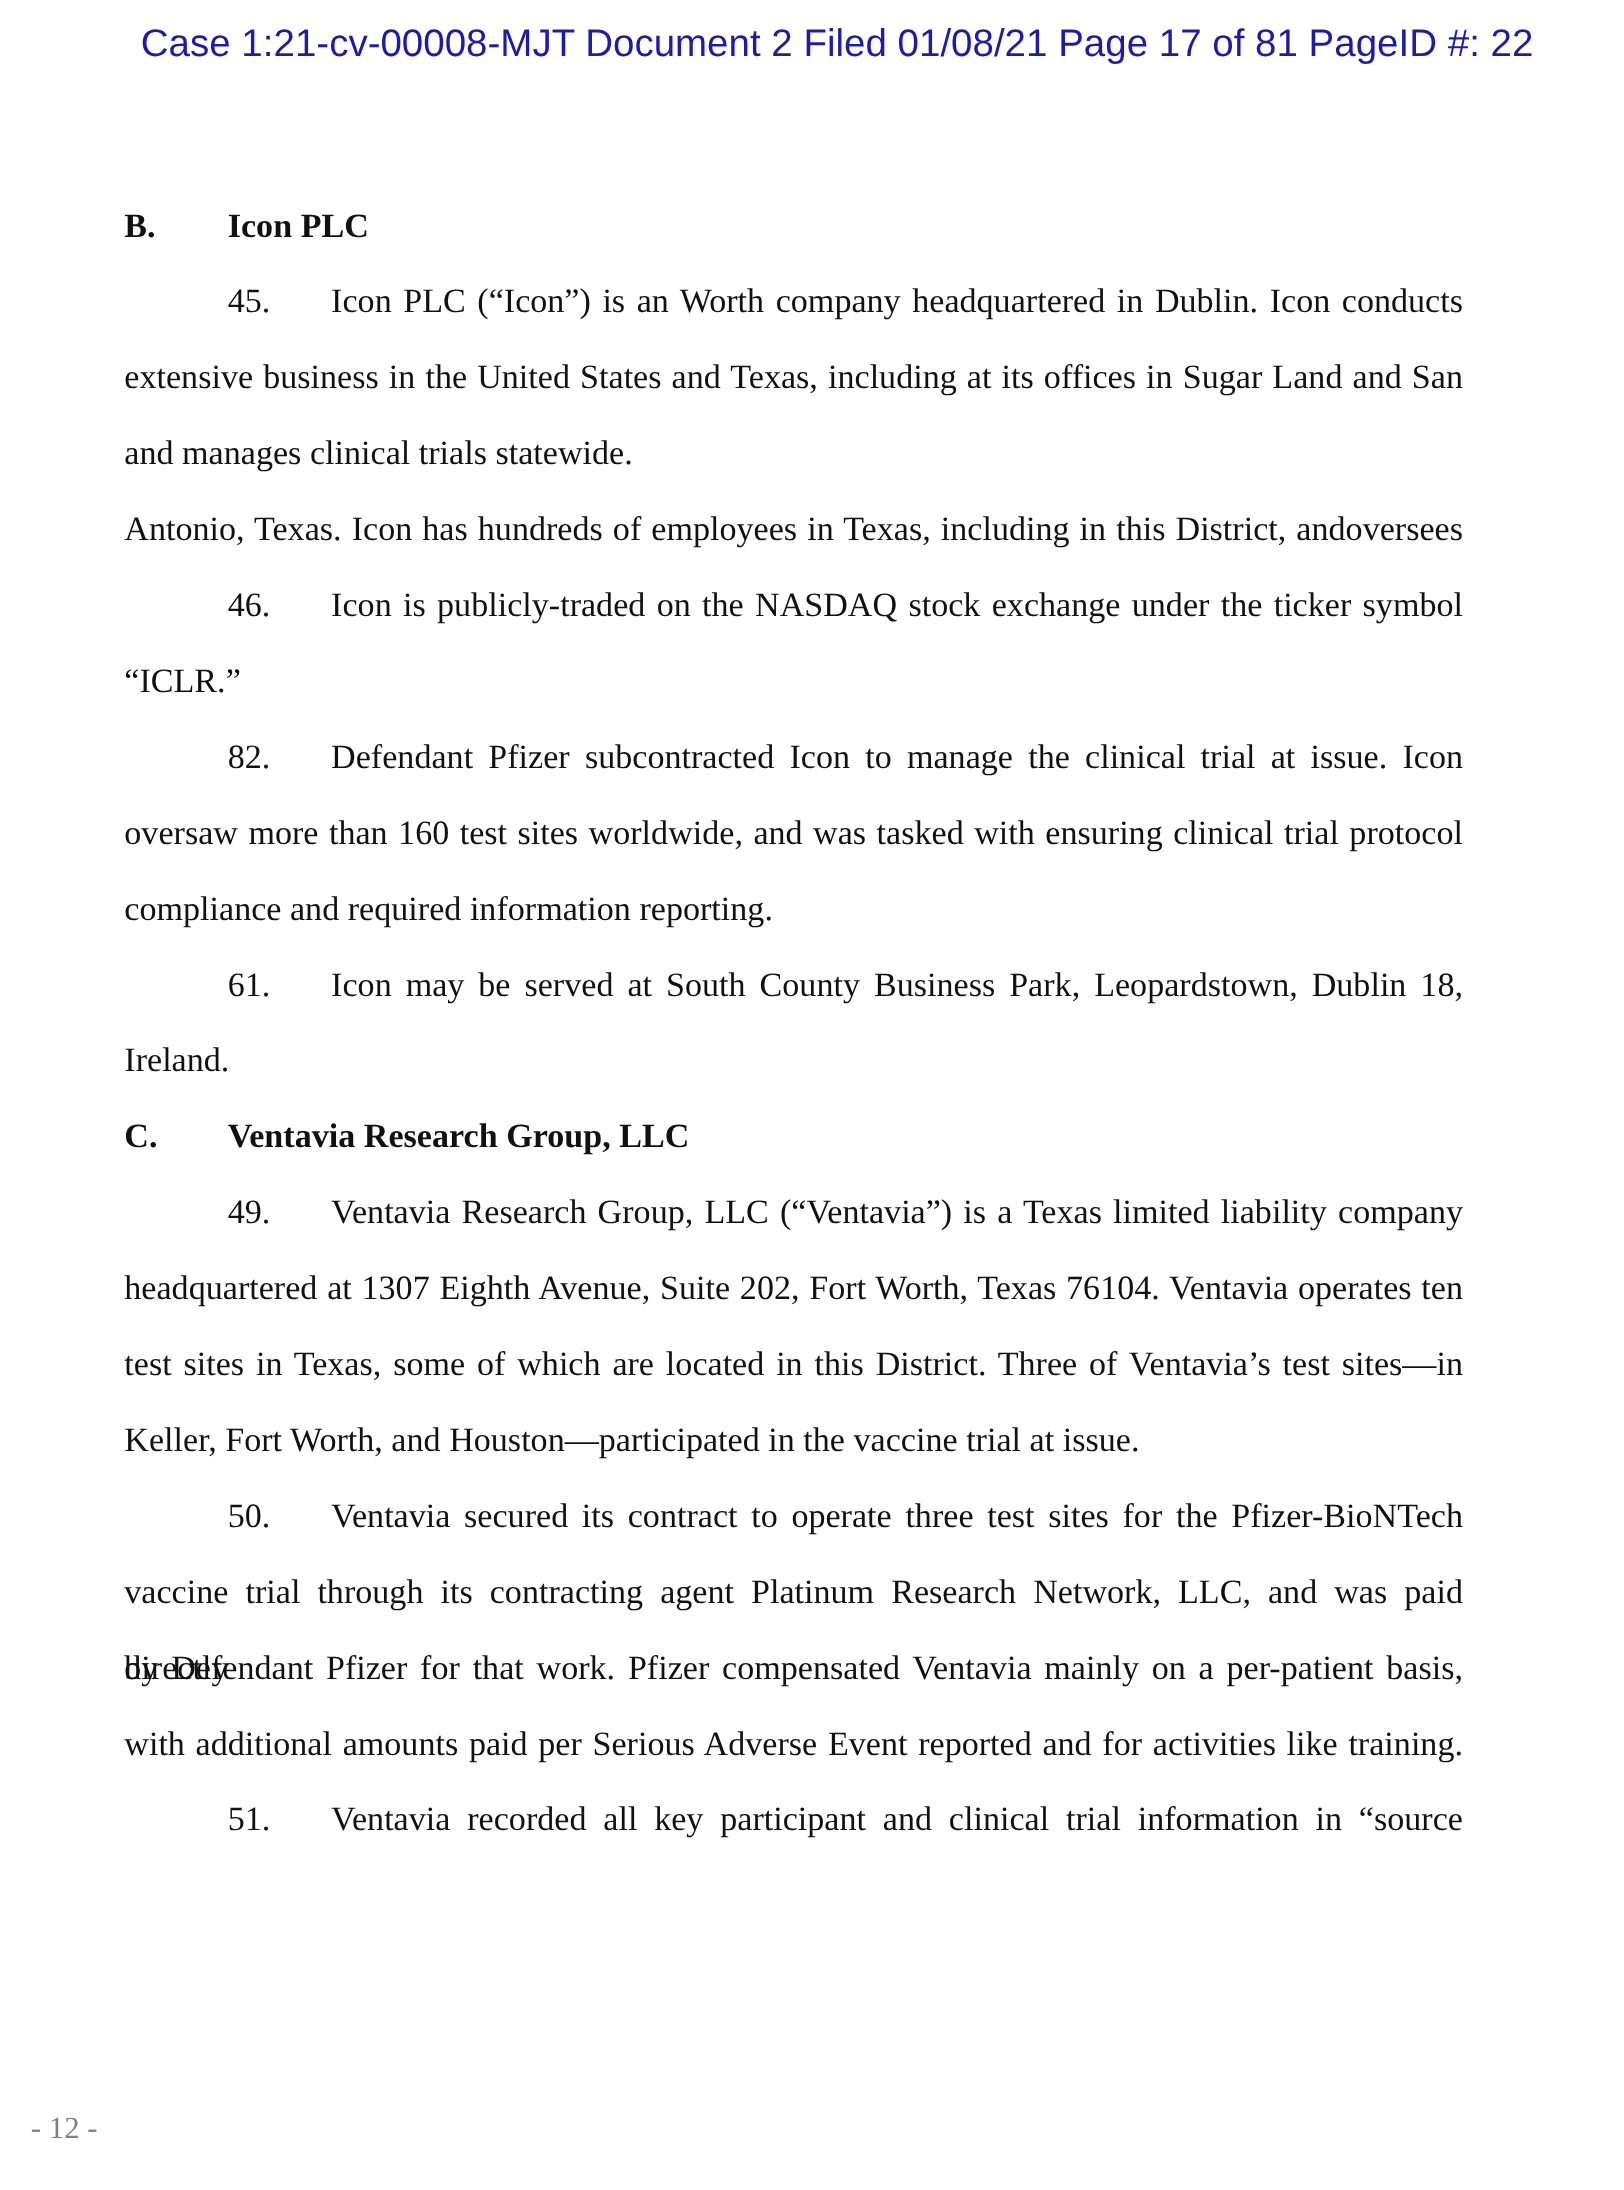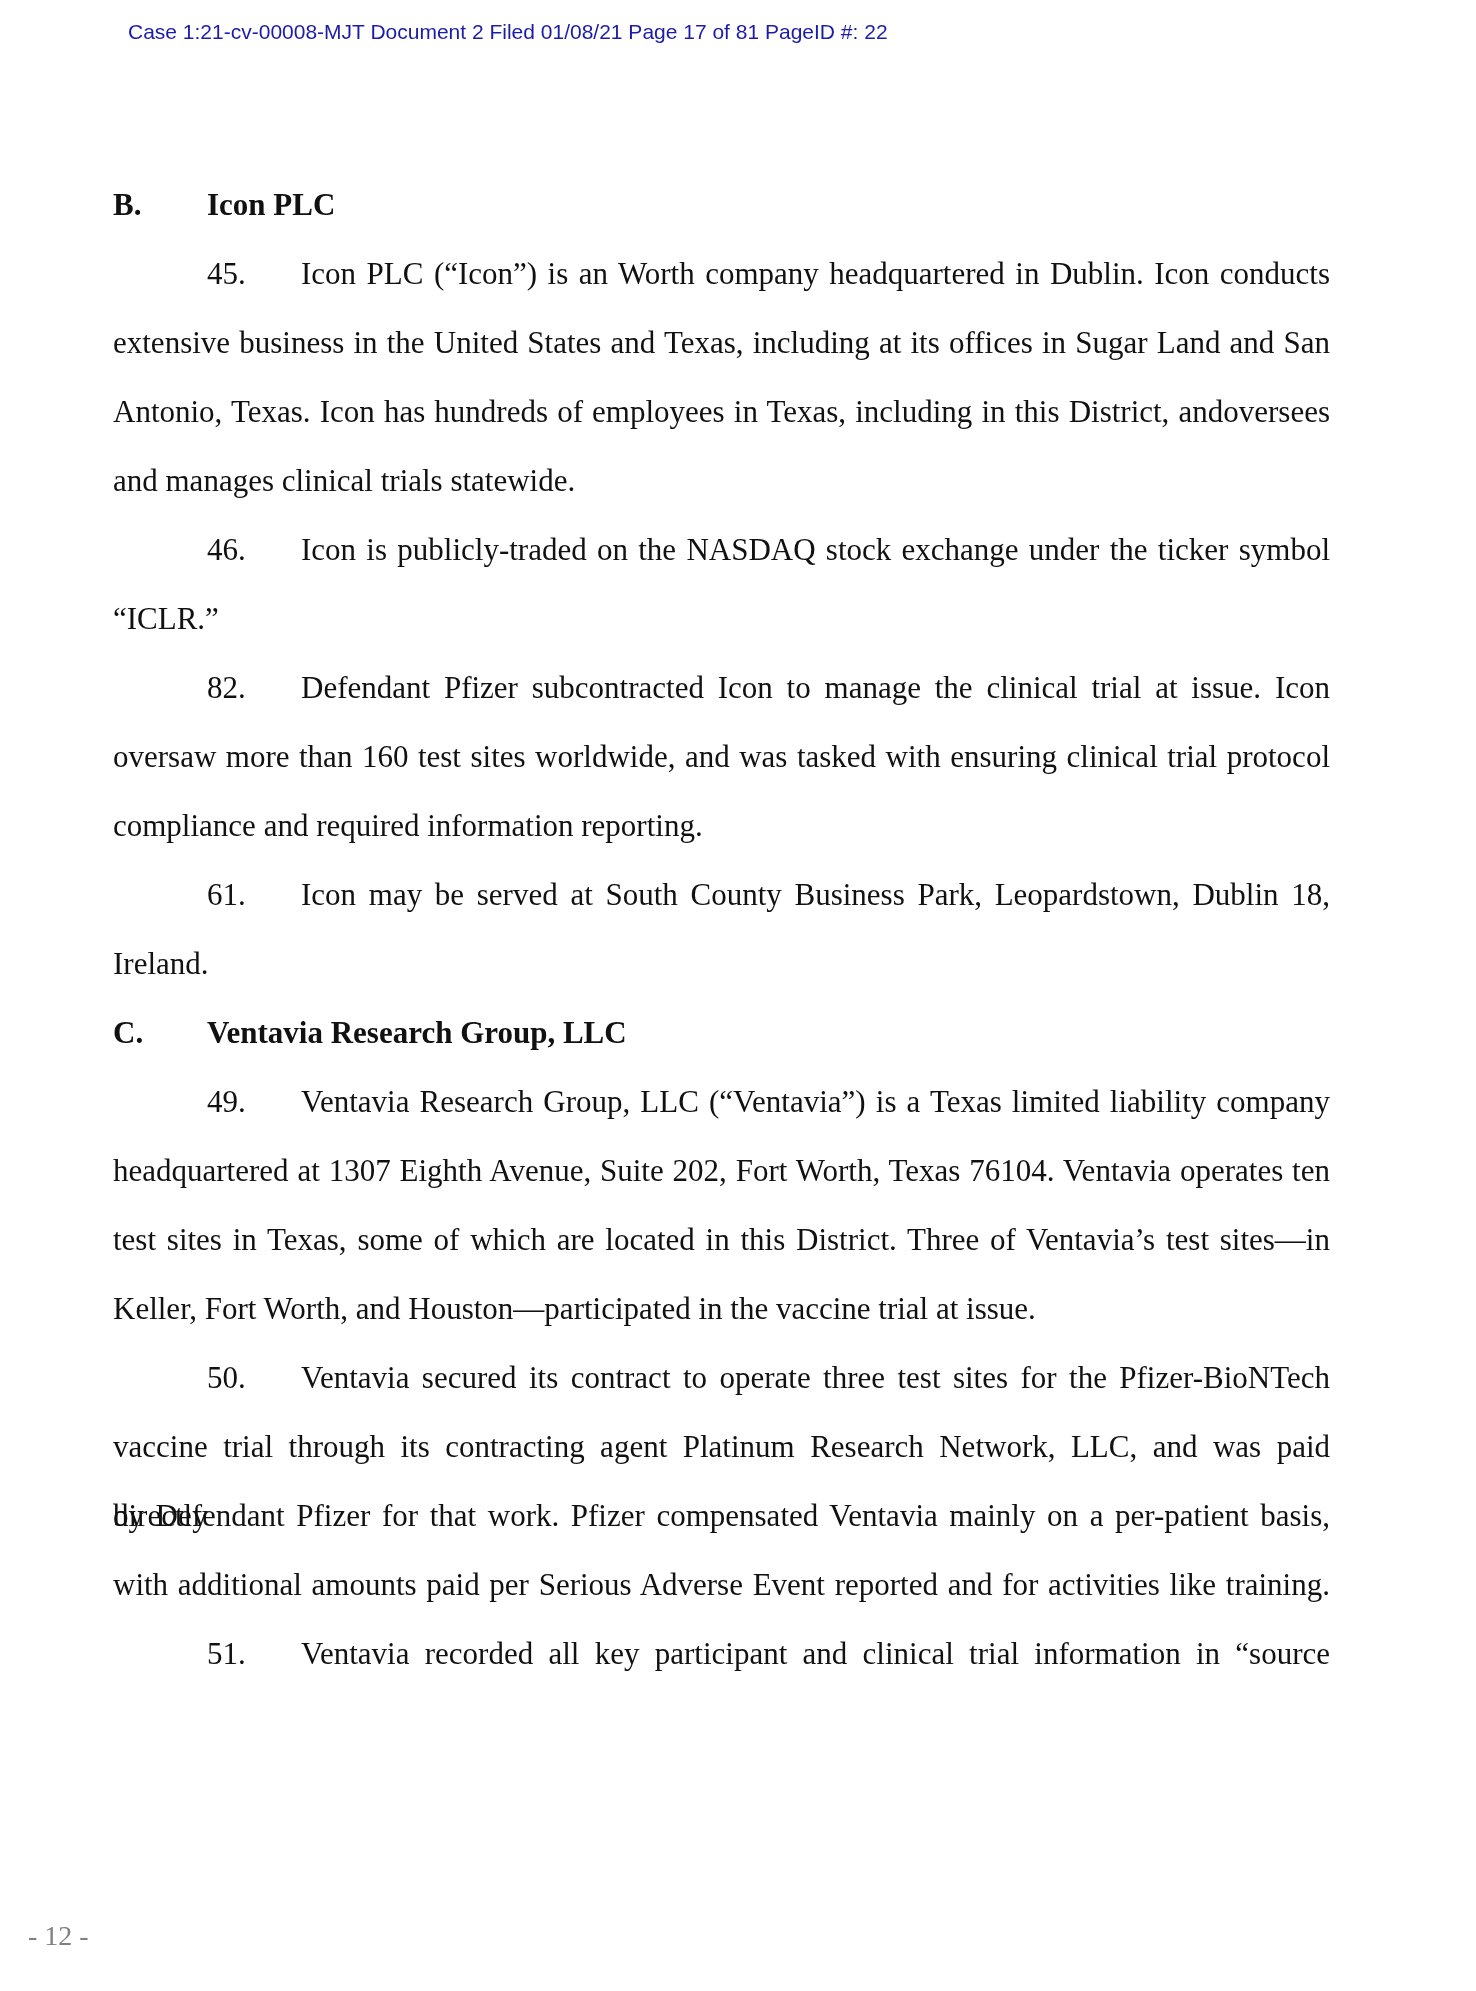--- a/index.html
+++ b/index.html
@@ -1,19 +1,19 @@
 <!DOCTYPE html>
 <html><head>
 <meta charset="utf-8">
 <style>
   html, body { margin: 0; padding: 0; background: #ffffff; }
   body { width: 1476px; height: 1991px; position: relative; overflow: hidden; }
   .header {
     position: absolute; left: 128px; top: 20px;
-    font-family: "Liberation Sans", sans-serif; font-size: 21px;
+    font-family: "Liberation Sans", sans-serif; font-size: 35px;
     color: #1c1ca8; white-space: nowrap; letter-spacing: 0px;
   }
   .body-text {
     position: absolute; left: 113px; top: 170px; width: 1217px;
     font-family: "Liberation Serif", serif; font-size: 31px; color: #111;
     line-height: 69px;
   }
   .line { height: 69px; white-space: nowrap; display: flex; align-items: baseline; }
   .line.just { text-align: justify; text-align-last: justify; display: block; white-space: normal; }
   .heading { font-weight: bold; }
@@ -33,22 +33,22 @@
 <div class="body-text">
 
   <div class="line heading">
     <span class="letter">B.</span>
     <span>Icon PLC</span>
   </div>
 
   <div>
     <div class="line just indent"><span class="para-num">45.</span><span>Icon PLC (“Icon”) is an Worth company headquartered in Dublin. Icon conducts</span></div>
     <div class="line just">extensive business in the United States and Texas, including at its offices in Sugar Land and San</div>
+    <div class="line">and manages clinical trials statewide.</div>
     <div class="line just">Antonio, Texas. Icon has hundreds of employees in Texas, including in this District, andoversees</div>
-    <div class="line">and manages clinical trials statewide.</div>
   </div>
 
   <div>
     <div class="line just indent"><span class="para-num">46.</span><span>Icon is publicly-traded on the NASDAQ stock exchange under the ticker symbol</span></div>
     <div class="line">“ICLR.”</div>
   </div>
 
   <div>
     <div class="line just indent"><span class="para-num">82.</span><span>Defendant Pfizer subcontracted Icon to manage the clinical trial at issue. Icon</span></div>
     <div class="line just">oversaw more than 160 test sites worldwide, and was tasked with ensuring clinical trial protocol</div>

